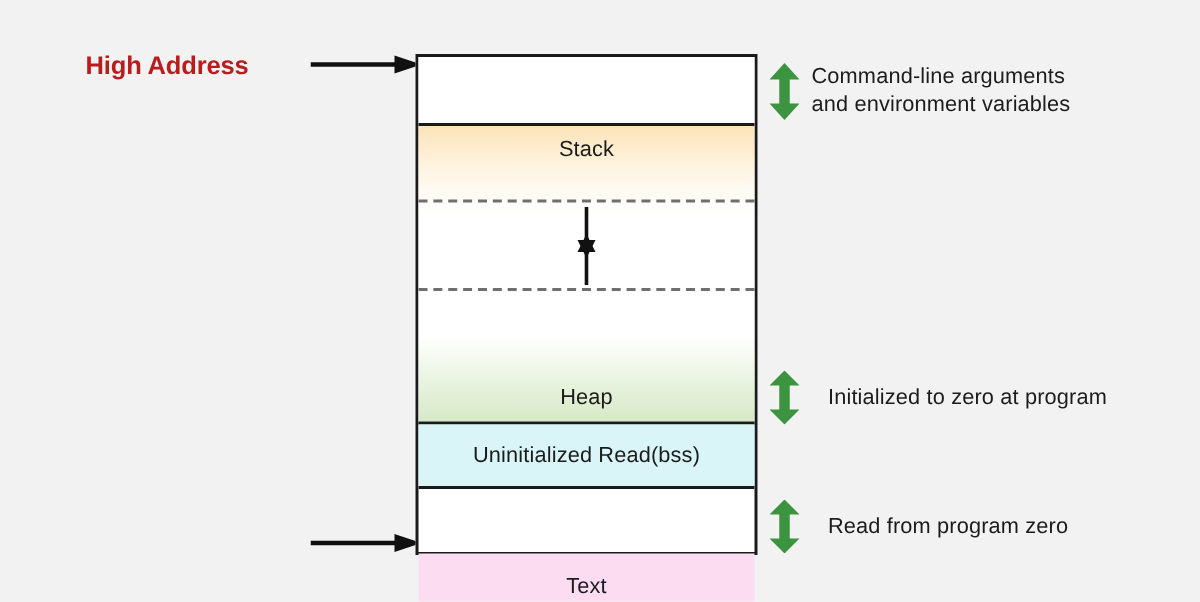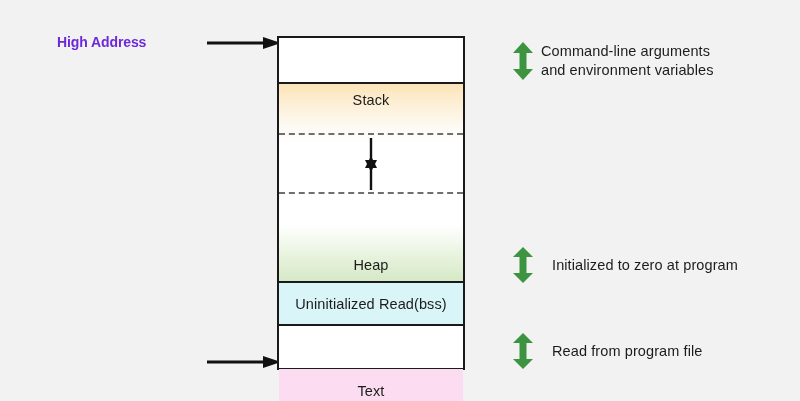--- a/index.html
+++ b/index.html
@@ -19,41 +19,41 @@
     position: absolute;
     left: 0; top: 0;
     width: 800px;
     height: 401px;
   }
 
   
   .addr-label {
     position: absolute;
     font-weight: bold;
-    font-size: 14px;
-    color: #6d28d9;
+    font-size: 17px;
+    color: #b91c1c;
     letter-spacing: -0.1px;
     white-space: nowrap;
   }
   #high-address-label { left: 57px; top: 34px; }
   #low-address-label  { left: 57px; top: 353px; }
 
   .addr-arrow {
     position: absolute;
     height: 14px;
   }
   #high-address-arrow { left: 207px; top: 36px; width: 74px; }
   #low-address-arrow  { left: 207px; top: 355px; width: 74px; }
 
   
   #memory-box {
     position: absolute;
     left: 277px;
     top: 36px;
-    width: 188px;
+    width: 228px;
     height: 334px;
     border: 2px solid #1a1a1a;
     box-sizing: border-box;
     background: #ffffff;
   }
 
   .seg {
     position: absolute;
     left: 0;
     width: 100%;
@@ -228,15 +228,15 @@
   </svg>
 
   <div class="annot-text" id="annot-text-bss">Initialized to zero at program</div>
 
   <svg class="annot-arrow" id="annot-arrow-text" viewBox="0 0 20 36" preserveAspectRatio="none">
     <rect x="6.5" y="7" width="7" height="22" fill="#3d9440"></rect>
     <polygon points="10,0 20,10 0,10" fill="#3d9440"></polygon>
     <polygon points="10,36 20,26 0,26" fill="#3d9440"></polygon>
   </svg>
 
-  <div class="annot-text" id="annot-text-text">Read from program file</div>
+  <div class="annot-text" id="annot-text-text">Read from program zero</div>
 
 </div>
 
 </body></html>

